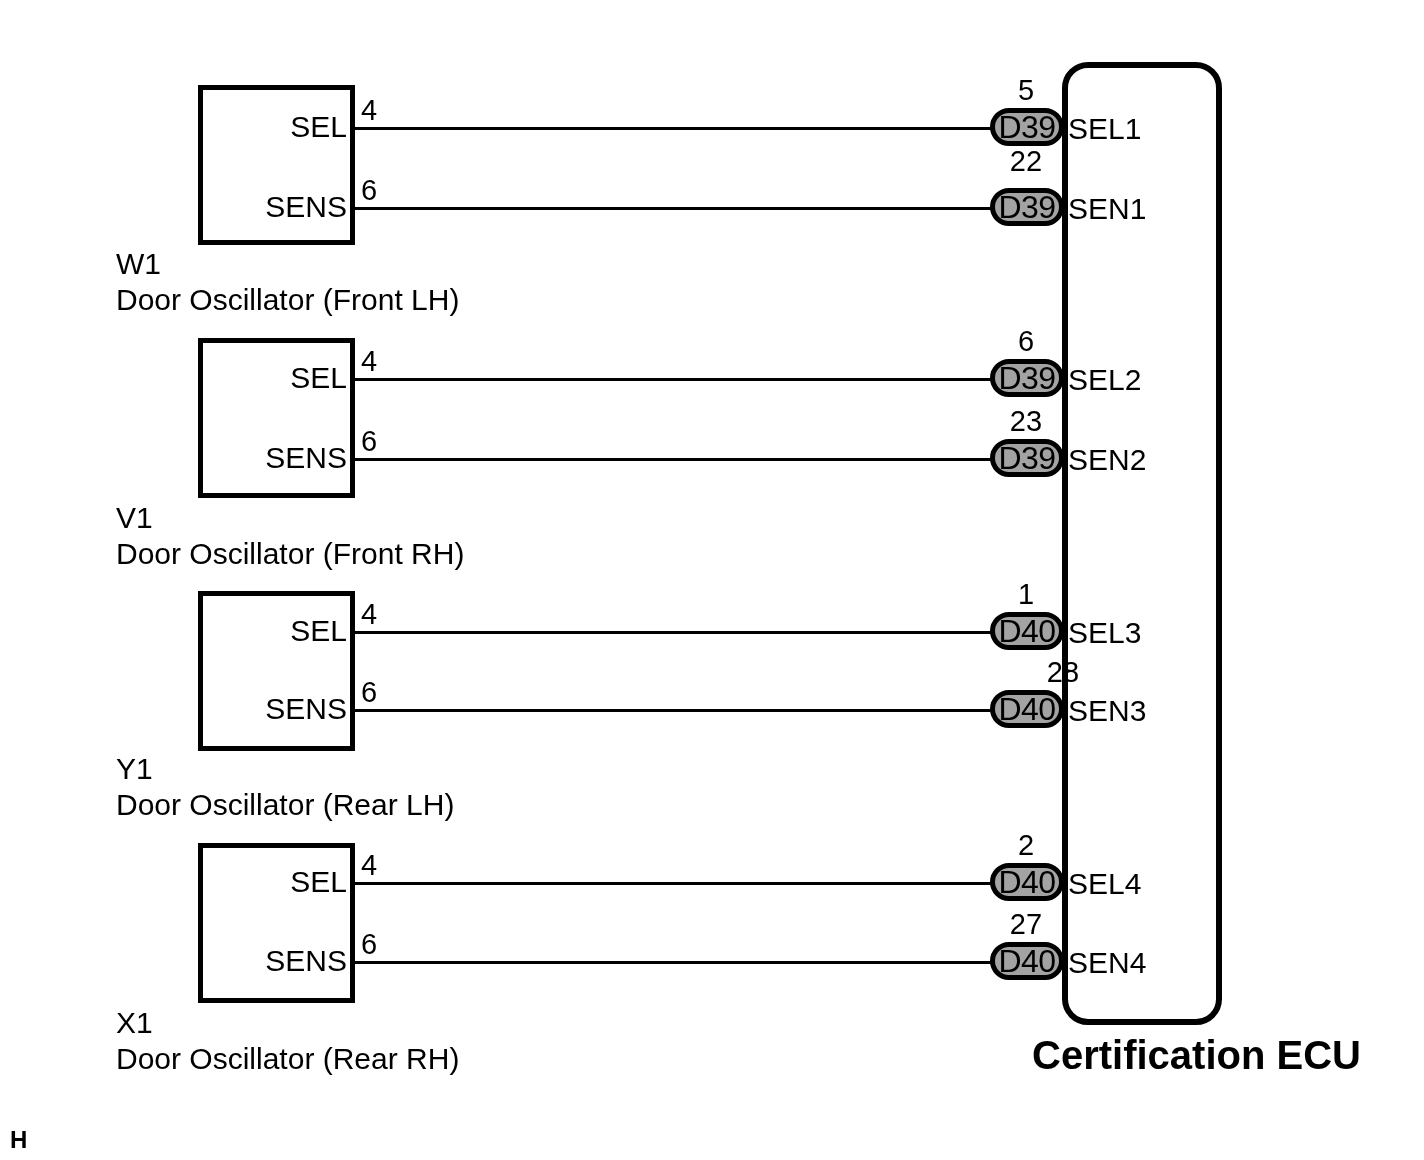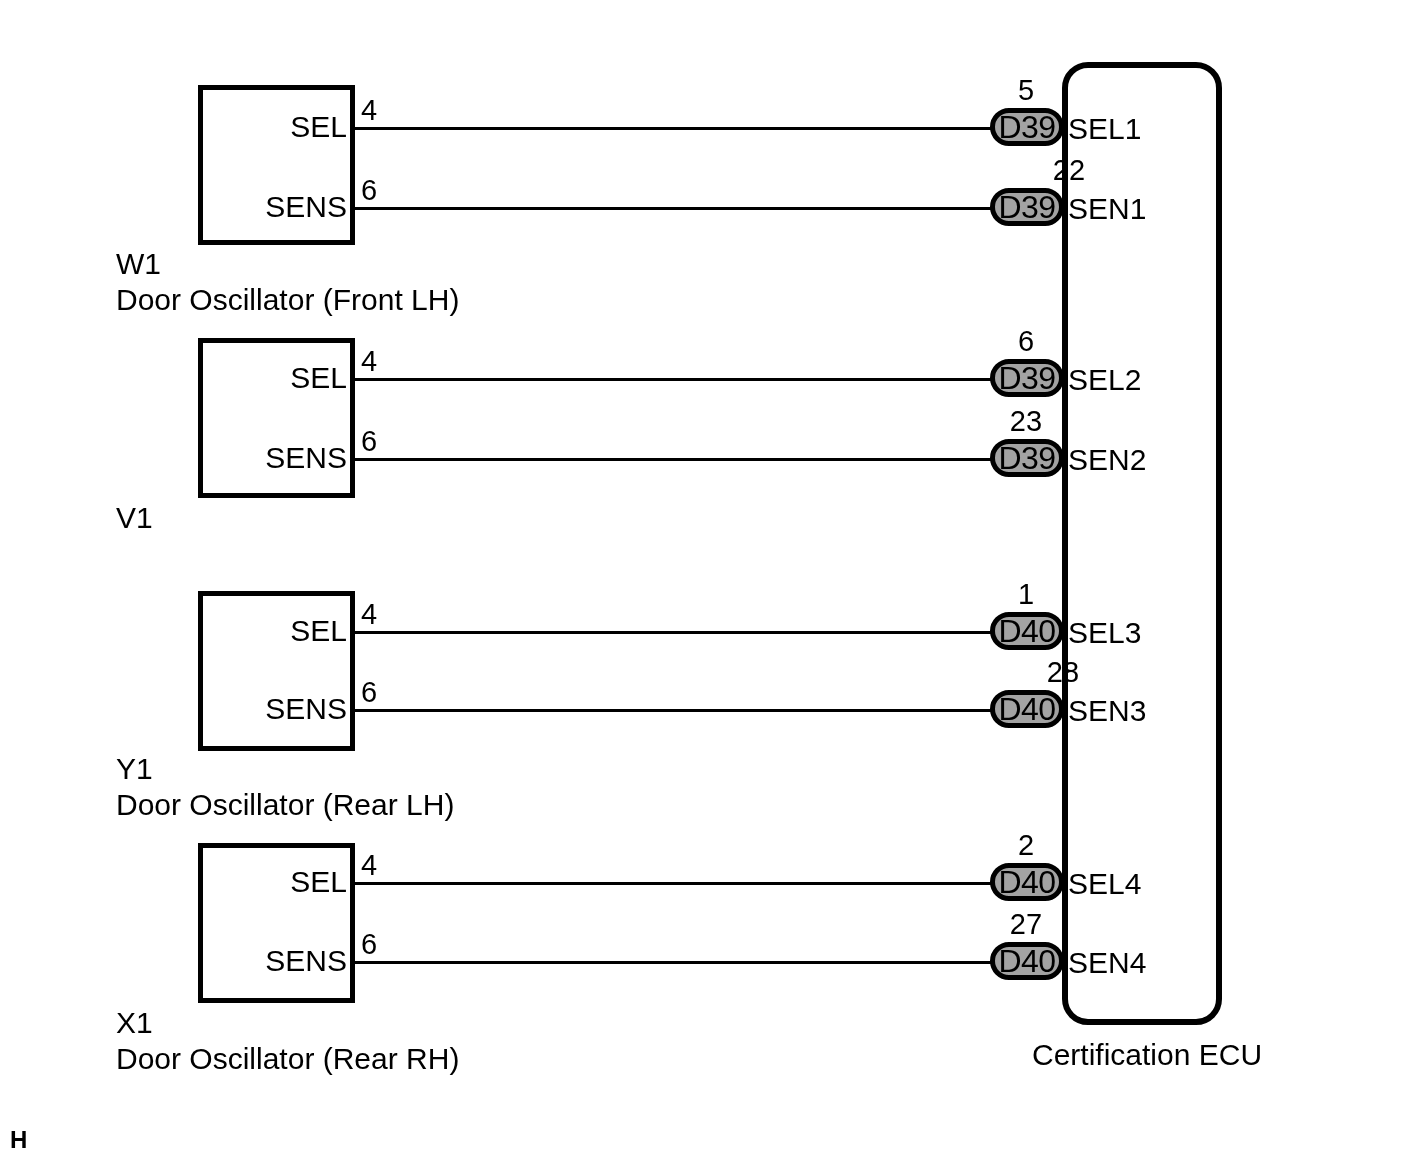--- a/index.html
+++ b/index.html
@@ -66,23 +66,24 @@
   
   .ecu-box {
     position: absolute;
     border: 6px solid #000;
     border-radius: 26px;
     background: #fff;
     box-sizing: border-box;
   }
   .ecu-caption {
     position: absolute;
-    font-size: 30px;
+    font-size: 40px;
     line-height: 30px;
     white-space: nowrap;
+    font-weight: bold;
   }
   
   .connector {
     position: absolute;
     box-sizing: border-box;
     border: 5px solid #000;
     border-radius: 20px;
     background: #a3a3a3;
     font-size: 32px;
     line-height: 1;
@@ -130,21 +131,21 @@
   <div class="pin-name" style="left:192px; top:127px; width:155px;">SEL</div>
   <div class="pin-number" style="left:361px; top:96px;">4</div>
   <div class="wire" style="left:355px; top:127px; width:640px;"></div>
   <div class="connector-number" style="left:1026px; top:105px;">5</div>
   <div class="connector" style="left:990px; top:127px; width:74px; height:38px;">D39</div>
   <div class="ecu-terminal" style="left:1068px; top:129px;">SEL1</div>
 
   <div class="pin-name" style="left:192px; top:207px; width:155px;">SENS</div>
   <div class="pin-number" style="left:361px; top:176px;">6</div>
   <div class="wire" style="left:355px; top:207px; width:640px;"></div>
-  <div class="connector-number" style="left:1026px; top:185px;margin-left:43px;">22</div>
+  <div class="connector-number" style="left:1026px; top:176px;">22</div>
   <div class="connector" style="left:990px; top:207px; width:74px; height:38px;">D39</div>
   <div class="ecu-terminal" style="left:1068px; top:209px;">SEN1</div>
 
   <div class="device-caption" style="left:116px; top:246px;">
     <span class="code">W1</span>
     <span class="desc">Door Oscillator (Front LH)</span>
   </div>
 
   <div class="device-box" style="left:198px; top:338px; width:157px; height:160px;"></div>
 
@@ -157,20 +158,21 @@
 
   <div class="pin-name" style="left:192px; top:458px; width:155px;">SENS</div>
   <div class="pin-number" style="left:361px; top:427px;">6</div>
   <div class="wire" style="left:355px; top:458px; width:640px;"></div>
   <div class="connector-number" style="left:1026px; top:436px;">23</div>
   <div class="connector" style="left:990px; top:458px; width:74px; height:38px;">D39</div>
   <div class="ecu-terminal" style="left:1068px; top:460px;">SEN2</div>
 
   <div class="device-caption" style="left:116px; top:500px;">
     <span class="code">V1</span>
+    <span class="desc">Door Oscillator (Front RH)</span>
   </div>
 
   <div class="device-box" style="left:198px; top:591px; width:157px; height:160px;"></div>
 
   <div class="pin-name" style="left:192px; top:631px; width:155px;">SEL</div>
   <div class="pin-number" style="left:361px; top:600px;">4</div>
   <div class="wire" style="left:355px; top:631px; width:640px;"></div>
   <div class="connector-number" style="left:1026px; top:609px;">1</div>
   <div class="connector" style="left:990px; top:631px; width:74px; height:38px;">D40</div>
   <div class="ecu-terminal" style="left:1068px; top:633px;">SEL3</div>

